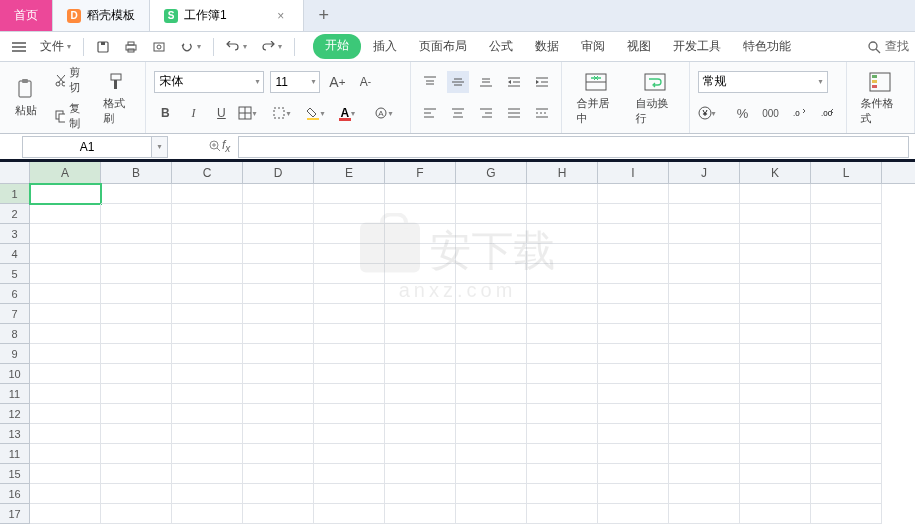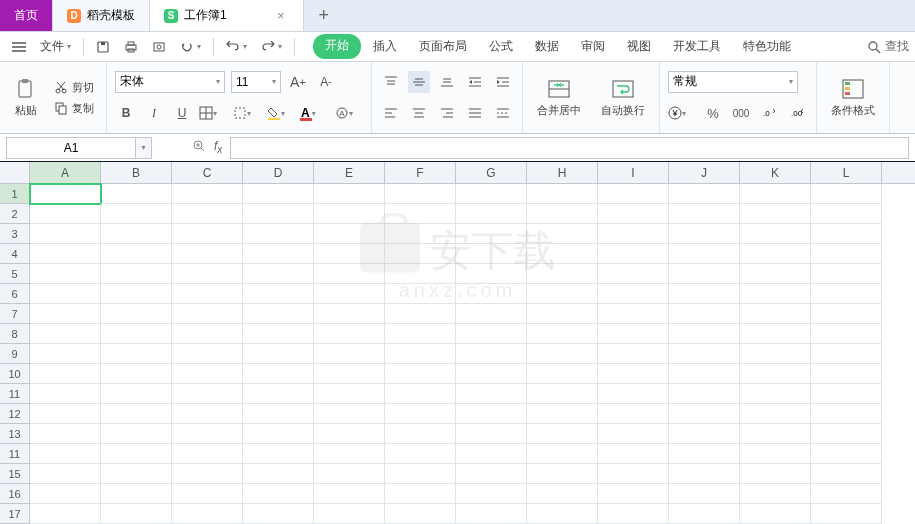--- a/index.html
+++ b/index.html
@@ -1,21 +1,21 @@
 <!DOCTYPE html>
 <html><head>
 <meta charset="utf-8">
 <style>
 * { box-sizing: border-box; margin: 0; padding: 0; }
 body { font-family: "Microsoft YaHei", sans-serif; font-size: 12px; background: #fff; width: 915px; height: 524px; overflow: hidden; position: relative; }
 
 
 .tabbar { height: 32px; background: #e6ecf5; display: flex; align-items: stretch; border-bottom: 1px solid #d0d7e0; }
 .tab { display: flex; align-items: center; padding: 0 14px; border-right: 1px solid #d0d7e0; cursor: pointer; gap: 6px; }
-.tab.home { background: #a21caf; color: #fff; font-weight: 500; }
+.tab.home { background: #ec4899; color: #fff; font-weight: 500; }
 .tab.template { background: #f5f8fc; }
 .tab.workbook { background: #fff; }
 .tab-icon-d { width: 14px; height: 14px; background: #ff8a3c; border-radius: 3px; display: flex; align-items: center; justify-content: center; color: #fff; font-size: 10px; font-weight: bold; }
 .tab-icon-s { width: 14px; height: 14px; background: #3cc878; border-radius: 3px; display: flex; align-items: center; justify-content: center; color: #fff; font-size: 10px; font-weight: bold; }
 .tab-close { width: 16px; height: 16px; display: flex; align-items: center; justify-content: center; color: #888; margin-left: 40px; }
 .tab-add { width: 40px; display: flex; align-items: center; justify-content: center; color: #666; font-size: 18px; }
 
 
 .menubar { height: 30px; display: flex; align-items: center; padding: 0 6px; border-bottom: 1px solid #d0d7e0; gap: 2px; }
 .menu-btn { height: 24px; padding: 0 6px; display: flex; align-items: center; gap: 3px; color: #444; cursor: pointer; border-radius: 2px; }
@@ -34,24 +34,24 @@
 .ribbon-big-icon { width: 24px; height: 24px; display: flex; align-items: center; justify-content: center; }
 .ribbon-label { font-size: 11px; color: #444; }
 .ribbon-small { display: flex; align-items: center; gap: 4px; padding: 2px 4px; cursor: pointer; color: #444; font-size: 11px; }
 .font-select { width: 110px; height: 22px; border: 1px solid #c0c7d0; padding: 0 4px; font-size: 12px; display: flex; align-items: center; justify-content: space-between; background: #fff; }
 .size-select { width: 50px; height: 22px; border: 1px solid #c0c7d0; padding: 0 4px; font-size: 12px; display: flex; align-items: center; justify-content: space-between; background: #fff; }
 .icon-btn { width: 22px; height: 22px; display: flex; align-items: center; justify-content: center; cursor: pointer; color: #555; }
 .icon-btn-dd { width: 28px; display: flex; align-items: center; }
 .num-format { width: 130px; height: 22px; border: 1px solid #c0c7d0; padding: 0 4px; display: flex; align-items: center; justify-content: space-between; background: #fff; font-size: 12px; }
 
 
-.formula-row { height: 28px; display: flex; align-items: center; border-bottom: 1px solid #0f172a; }
+.formula-row { height: 28px; display: flex; align-items: center; border-bottom: 3px solid #0f172a; padding-left: 16px; }
 .name-box { width: 130px; height: 22px; border: 1px solid #c0c7d0; margin-left: 6px; text-align: center; line-height: 20px; background: #fff; }
 .name-dd { width: 16px; height: 22px; border: 1px solid #c0c7d0; border-left: none; display: flex; align-items: center; justify-content: center; font-size: 8px; color: #888; background: #f5f7fa; }
-.fx-area { display: flex; gap: 8px; margin-left: 40px; color: #666; }
+.fx-area { display: flex; align-items: center; margin-left: 40px; color: #666; }
 .formula-input { flex: 1; height: 22px; border: 1px solid #c0c7d0; margin-left: 8px; margin-right: 6px; background: #fff; }
 .col-headers { height: 22px; display: flex; background: #f0f3f7; border-bottom: 1px solid #c0c7d0; }
 .corner { width: 30px; height: 22px; border-right: 1px solid #c0c7d0; border-bottom: 1px solid #c0c7d0; background: #f0f3f7; }
 .col-h { width: 71px; border-right: 1px solid #c0c7d0; display: flex; align-items: center; justify-content: center; color: #555; cursor: pointer; }
 .col-h.active { background: #d4e8d8; }
 .row-h { width: 30px; height: 20px; border-bottom: 1px solid #c0c7d0; border-right: 1px solid #c0c7d0; display: flex; align-items: center; justify-content: center; color: #555; background: #f0f3f7; font-size: 11px; cursor: pointer; }
 .row-h.active { background: #d4e8d8; }
 .grid-body { position: relative; }
 .grid-row { display: flex; height: 20px; }
 .cell { width: 71px; height: 20px; border-right: 1px solid #e0e3e8; border-bottom: 1px solid #e0e3e8; }
@@ -181,20 +181,29 @@
             <span>剪切</span>
           </div>
         <div class="ribbon-small">
             <svg width="14" height="14">
               <rect x="2" y="2" width="7" height="8" fill="none" stroke="#555"></rect>
               <rect x="5" y="5" width="7" height="8" fill="#fff" stroke="#555"></rect>
             </svg>
             <span>复制</span>
           </div>
       </div>
+      <div class="ribbon-big">
+        <div class="ribbon-big-icon">
+            <svg width="20" height="20">
+              <rect x="4" y="2" width="10" height="6" fill="none" stroke="#555"></rect>
+              <rect x="7" y="8" width="3" height="9" fill="#555"></rect>
+            </svg>
+          </div>
+        <span class="ribbon-label">格式刷</span>
+      </div>
     </div>
   </div>
 
   <div class="ribbon-group">
     <div class="ribbon-row">
       <div class="font-select">
           <span>宋体</span>
           <span class="menu-dd">▾</span>
         </div>
       <div class="size-select">

